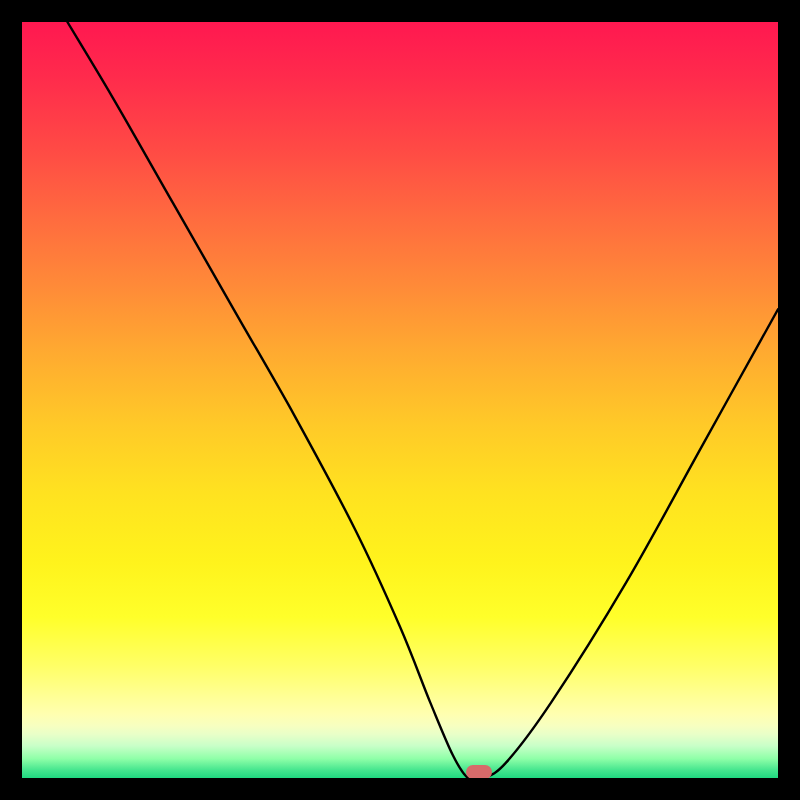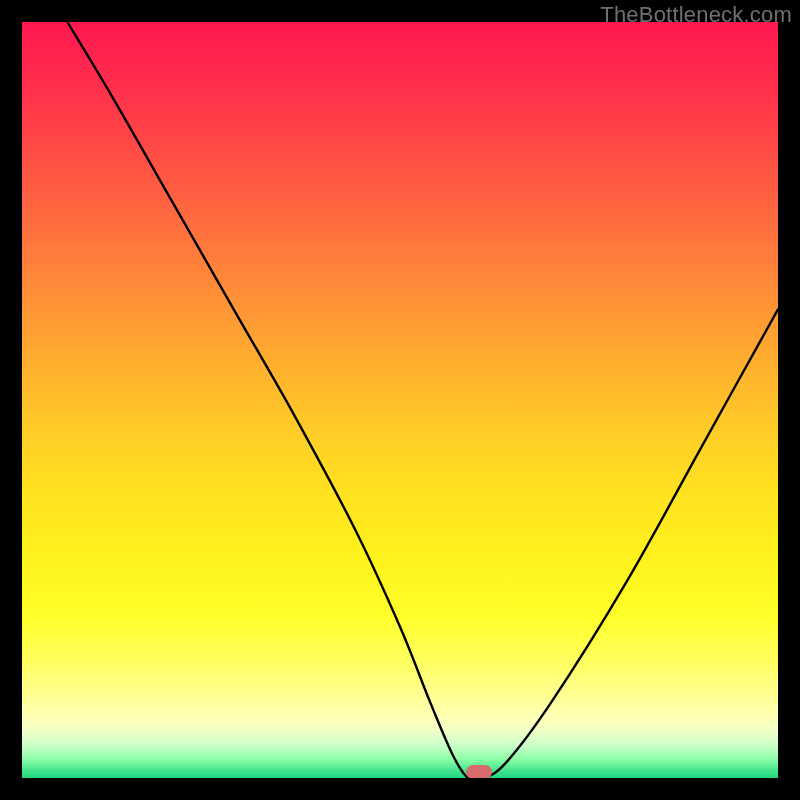--- a/index.html
+++ b/index.html
@@ -104,14 +104,13 @@
       <div class="grad-lower"></div>
     </div>
 
     <svg class="curve" viewBox="0 0 756 756" preserveAspectRatio="none">
       <path id="curve-path" d="M 45.4 0.0 C 52.9 12.6, 73.1 45.4, 90.7 75.6 C 108.4 105.8, 131.0 146.2, 151.2 181.4 C 171.4 216.7, 191.5 252.0, 211.7 287.3 C 231.8 322.6, 252.0 356.6, 272.2 393.1 C 292.3 429.7, 315.0 471.2, 332.6 506.5 C 350.3 541.8, 365.4 575.8, 378.0 604.8 C 390.6 633.8, 399.4 659.0, 408.2 680.4 C 417.1 701.8, 424.6 720.7, 430.9 733.3 C 437.2 745.9, 441.0 752.2, 446.0 756.0 C 451.1 759.8, 454.9 758.5, 461.2 756.0 C 467.5 753.5, 472.5 753.5, 483.8 740.9 C 495.2 728.3, 509.0 710.6, 529.2 680.4 C 549.4 650.2, 579.6 602.3, 604.8 559.4 C 630.0 516.6, 655.2 468.7, 680.4 423.4 C 705.6 378.0, 743.4 310.0, 756.0 287.3" fill="none" stroke="#000" stroke-width="2.4" stroke-linejoin="round" stroke-linecap="round"></path>
     </svg>
 
     <div class="marker" id="opt-marker" style="left: 457.38px; top: 749.952px; background: rgb(215, 106, 106);"></div>
   </div>
 
-  <div class="watermark">TheBottleneck.com</div>
 </div>
 
 </body></html>

